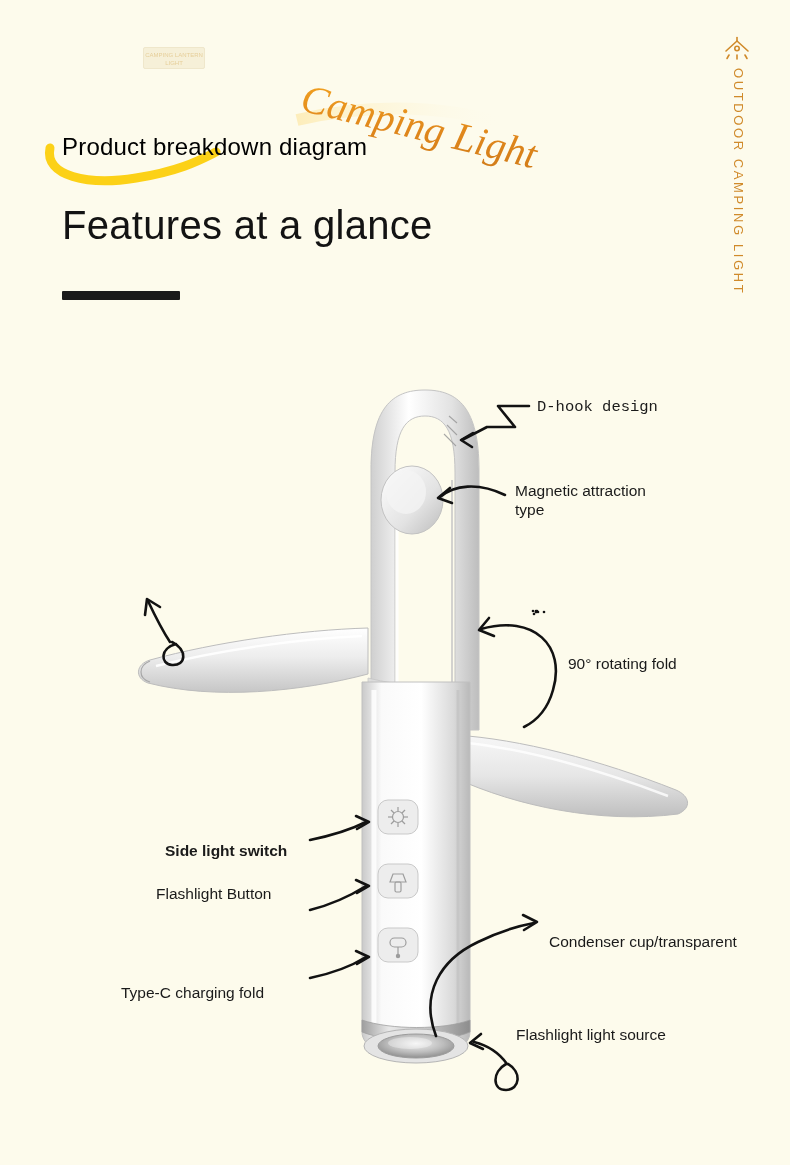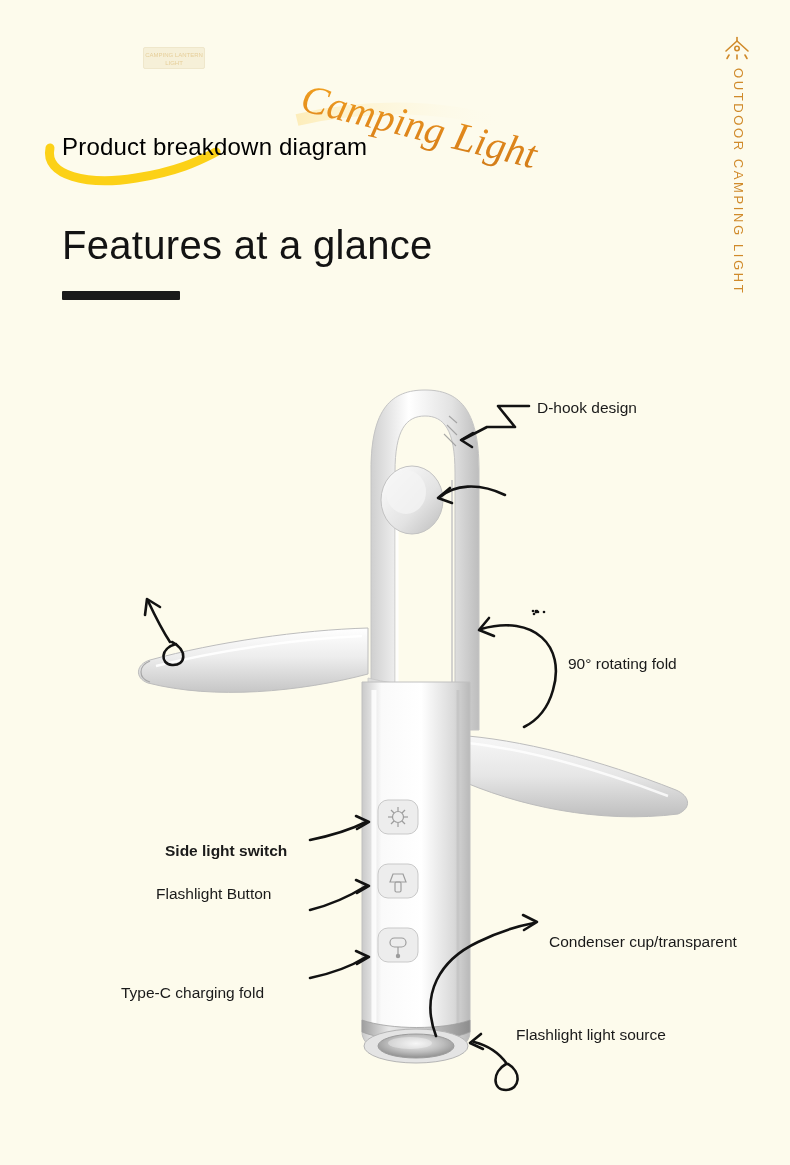--- a/index.html
+++ b/index.html
@@ -36,21 +36,20 @@
     letter-spacing:0.2px;
     white-space:nowrap;
   }
   .features{
     position:absolute;
     left:62px; top:203px;
     font-size:40px;
     color:#131313;
     letter-spacing:0.3px;
     white-space:nowrap;
-    margin-top:20px;
   }
   .rule{
     position:absolute;
     left:62px; top:291px;
     width:118px;height:9px;
     background:#1a1a1a;
     border-radius:1px;
   }
 
   
@@ -293,22 +292,24 @@
         <path d="M436 706 C420 664 440 630 478 612 C500 601 518 596 534 593"></path>
         <path d="M523 585 L537 592 L524 600"></path>
 
         <path d="M506 734 C492 742 492 760 506 760 C520 760 522 742 508 734"></path>
         <path d="M507 734 C500 724 490 716 474 712"></path>
         <path d="M481 704 L470 713 L483 719"></path>
       </g>
     </svg>
   </div>
 
-  <div class="callout" style="left:537px; top:398px;">D-hook design</div>
-
+  <div class="callout" style="left:537px; top:398px;font-family:Liberation Mono, monospace;">D-hook design</div>
+
+  <div class="callout" style="left:515px; top:481px;">Magnetic attraction
+type</div>
 
 
   <div class="callout" style="left:568px; top:654px;">90° rotating fold</div>
 
   <div class="callout" style="left:165px; top:841px;font-weight:bold;">Side light switch</div>
 
   <div class="callout" style="left:156px; top:884px;">Flashlight Button</div>
 
   <div class="callout" style="left:121px; top:983px;">Type-C charging fold</div>
 

